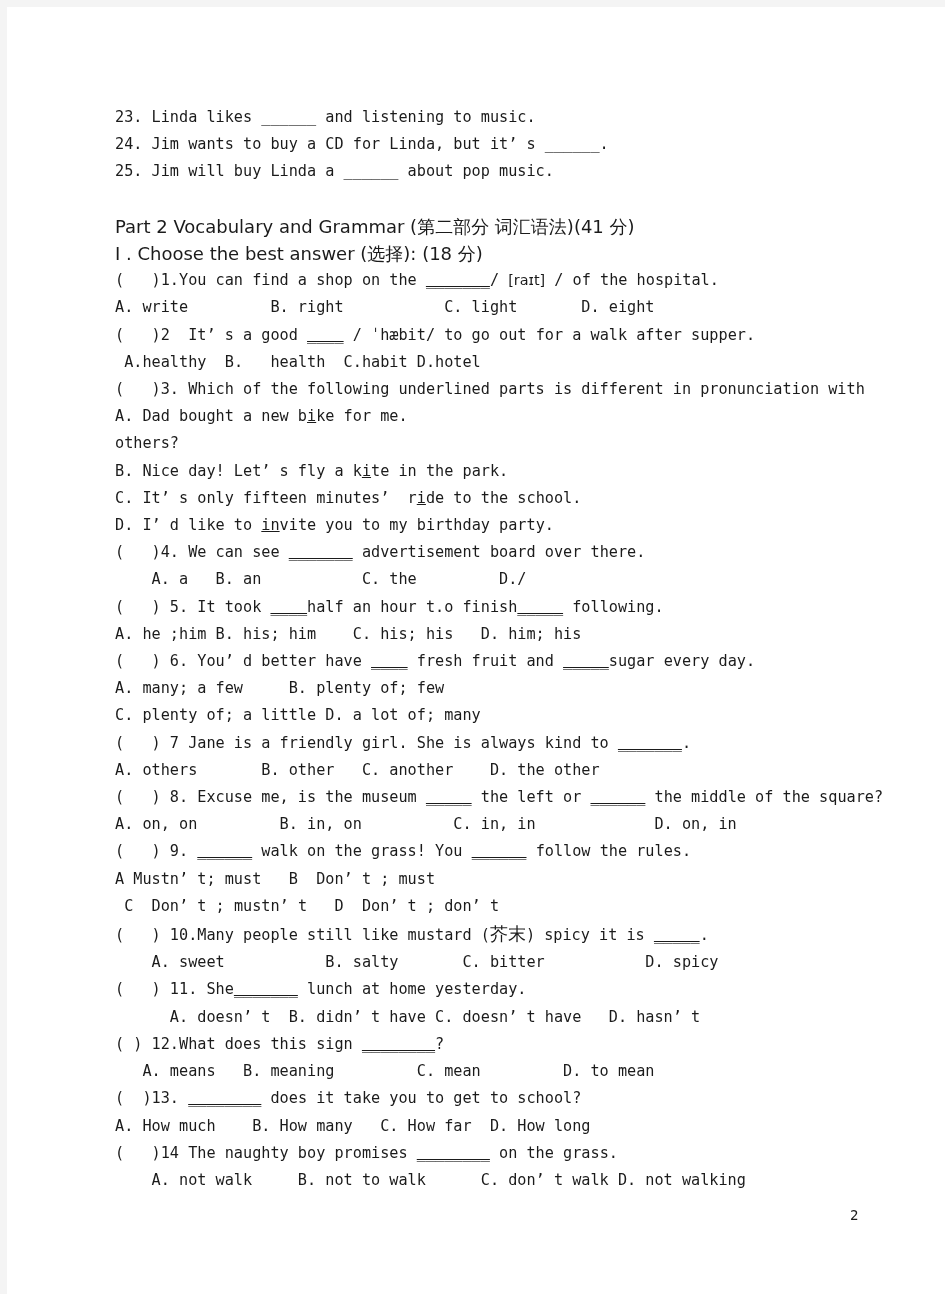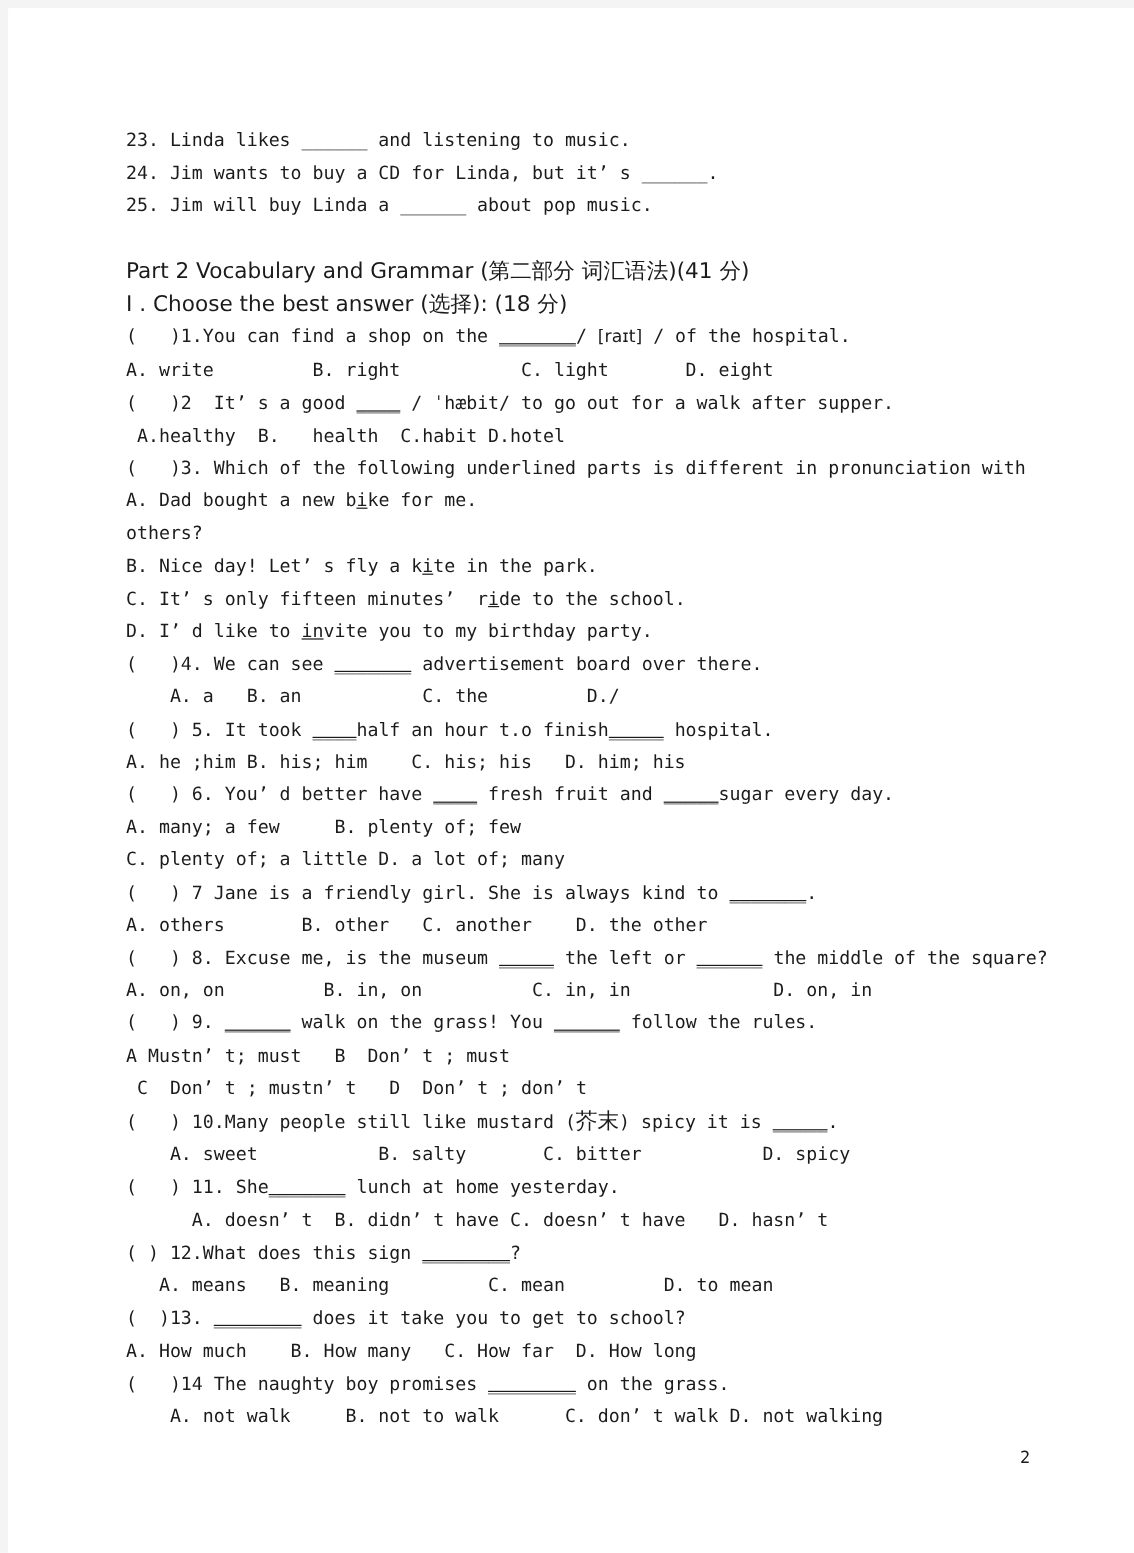--- a/index.html
+++ b/index.html
@@ -29,21 +29,21 @@
   }
   #page {
     position: absolute;
     left: 7px; top: 7px;
     width: 938px;
     height: 1287px;
     background: #ffffff;
   }
   #doc-body {
     position: absolute;
-    left: 98px;
+    left: 108px;
     top: 97px;
     width: 790px;
   }
   .ln {
     font-family: "DejaVu Sans Mono", "Liberation Mono", monospace;
     font-size: 15.2px;
     line-height: 27.2px;
     color: #1b1b1b;
     white-space: pre-wrap;
     letter-spacing: 0px;
@@ -107,21 +107,21 @@
 
     <div class="ln"><span>B. Nice day! Let’ s fly a k</span><span class="u">i</span><span>te in the park.</span></div>
 
     <div class="ln"><span>C. It’ s only fifteen minutes’ &nbsp;r</span><span class="u">i</span><span>de to the school.</span></div>
 
     <div class="ln"><span>D. I’ d like to </span><span class="u">in</span><span>vite you to my birthday party.</span></div>
 
     <div class="ln"><span>( &nbsp; )4. We can see </span><span class="blank">_______</span><span> advertisement board over there.</span></div>
     <div class="ln">&nbsp; &nbsp; A. a &nbsp; B. an &nbsp; &nbsp; &nbsp; &nbsp; &nbsp; C. the &nbsp; &nbsp; &nbsp; &nbsp; D./</div>
 
-    <div class="ln"><span>( &nbsp; ) 5. It took </span><span class="blank">____</span><span>half an hour t.o finish</span><span class="blank">_____</span><span> hospital.</span></div>
+    <div class="ln"><span>( &nbsp; ) 5. It took </span><span class="blank">____</span><span>half an hour t.o finish</span><span class="blank">_____</span><span> following.</span></div>
     <div class="ln">A. he ;him B. his; him &nbsp; &nbsp;C. his; his &nbsp; D. him; his</div>
 
     <div class="ln"><span>( &nbsp; ) 6. You’ d better have </span><span class="blank">____</span><span> fresh fruit and </span><span class="blank">_____</span><span>sugar every day.</span></div>
     <div class="ln">A. many; a few &nbsp; &nbsp; B. plenty of; few</div>
     <div class="ln">C. plenty of; a little D. a lot of; many</div>
 
     <div class="ln"><span>( &nbsp; ) 7 Jane is a friendly girl. She is always kind to </span><span class="blank">_______</span><span>.</span></div>
     <div class="ln">A. others &nbsp; &nbsp; &nbsp; B. other &nbsp; C. another &nbsp; &nbsp;D. the other</div>
 
     <div class="ln"><span>( &nbsp; ) 8. Excuse me, is the museum </span><span class="blank">_____</span><span> the left or </span><span class="blank">______</span><span> the middle of the square?</span></div>

